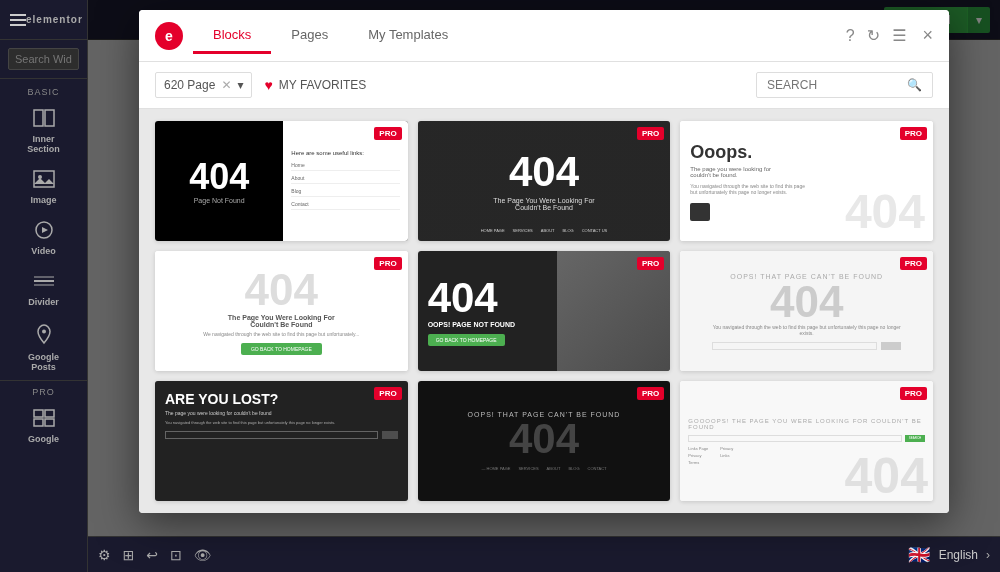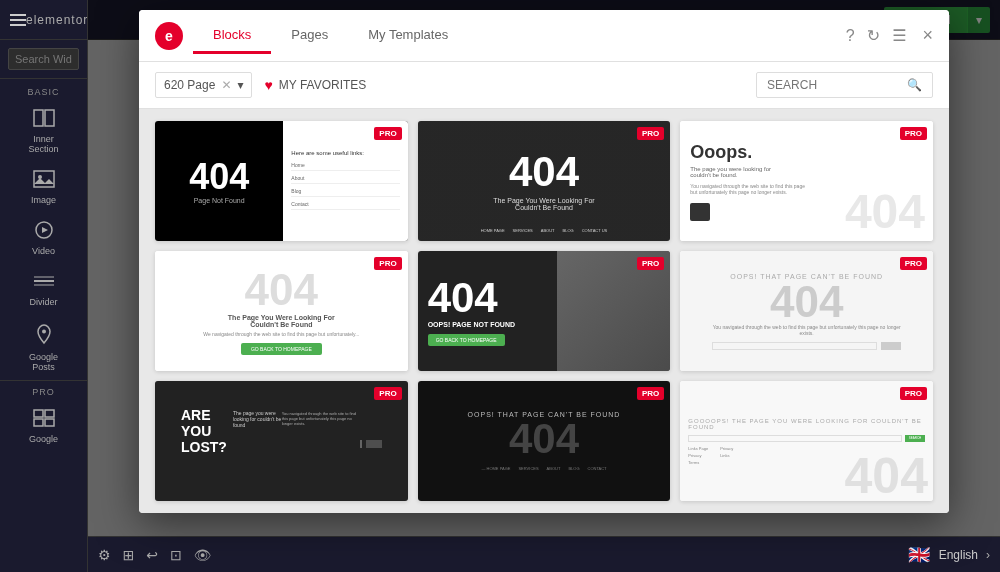--- a/index.html
+++ b/index.html
@@ -21,21 +21,21 @@
       background: #1a1a2e;
       display: flex;
       align-items: center;
       justify-content: space-between;
       padding: 8px 10px;
       border-bottom: 1px solid #333;
       height: 40px;
     }
     .hamburger-icon { cursor: pointer; display: flex; flex-direction: column; gap: 3px; }
     .hamburger-icon span { display: block; width: 16px; height: 2px; background: #ccc; }
-    .elementor-logo { font-size: 12px; color: #aaa; font-weight: normal; letter-spacing: 1px; }
+    .elementor-logo { font-size: 10px; color: #aaa; font-weight: bold; letter-spacing: 1px; }
     .grid-icon { cursor: pointer; color: #aaa; font-size: 14px; }
     .search-widget {
       width: 100%;
       padding: 8px;
       border-bottom: 1px solid #333;
     }
     .search-widget input {
       width: 100%;
       background: #2d2d2d;
       border: 1px solid #444;
@@ -55,20 +55,21 @@
       width: 100%;
     }
     .sidebar-item {
       display: flex;
       flex-direction: column;
       align-items: center;
       padding: 8px 20px;
       cursor: pointer;
       width: 100%;
       color: #bbb;
+      font-weight: bold;
     }
     .sidebar-item-icon { font-size: 20px; margin-bottom: 2px; color: #aaa; }
     .sidebar-item-label { font-size: 9px; color: #aaa; text-align: center; }
     .pro-section {
       font-size: 9px;
       color: #888;
       letter-spacing: 1px;
       text-transform: uppercase;
       padding: 6px 0 4px 0;
       text-align: center;
@@ -537,21 +538,21 @@
             <div style="font-size:5px;color:#888;text-align:center;max-width:80%;">You navigated through the web to find this page but unfortunately this page no longer exists.</div>
             <div style="margin-top:6px;display:flex;gap:4px;width:80%;">
               <div style="flex:1;height:8px;border:1px solid #ddd;"></div>
               <div style="background:#ccc;width:20px;height:8px;"></div>
             </div>
           </div>
           <div class="pro-badge">PRO</div>
         </div>
 
         <div class="template-card">
-          <div class="template-img" style="background:linear-gradient(rgba(0,0,0,0.6),rgba(0,0,0,0.6)),#555; display:flex; padding:26px; justify-content:flex-start;">
+          <div class="template-img" style="background:linear-gradient(rgba(0,0,0,0.6),rgba(0,0,0,0.6)),#555; display:flex; flex-direction:column; padding:10px; justify-content:flex-start;">
             <div style="font-size:14px;font-weight:900;color:#fff;text-transform:uppercase;">ARE YOU LOST?</div>
             <div style="font-size:5px;color:#ccc;margin-top:3px;">The page you were looking for couldn't be found</div>
             <div style="font-size:4px;color:#aaa;margin-top:4px;">You navigated through the web site to find this page but unfortunately this page no longer exists.</div>
             <div style="margin-top:6px;display:flex;gap:4px;align-items:center;">
               <div style="flex:1;height:8px;border:1px solid rgba(255,255,255,0.3);"></div>
               <div style="background:rgba(255,255,255,0.2);height:8px;width:16px;"></div>
             </div>
           </div>
           <div class="pro-badge">PRO</div>
         </div>

